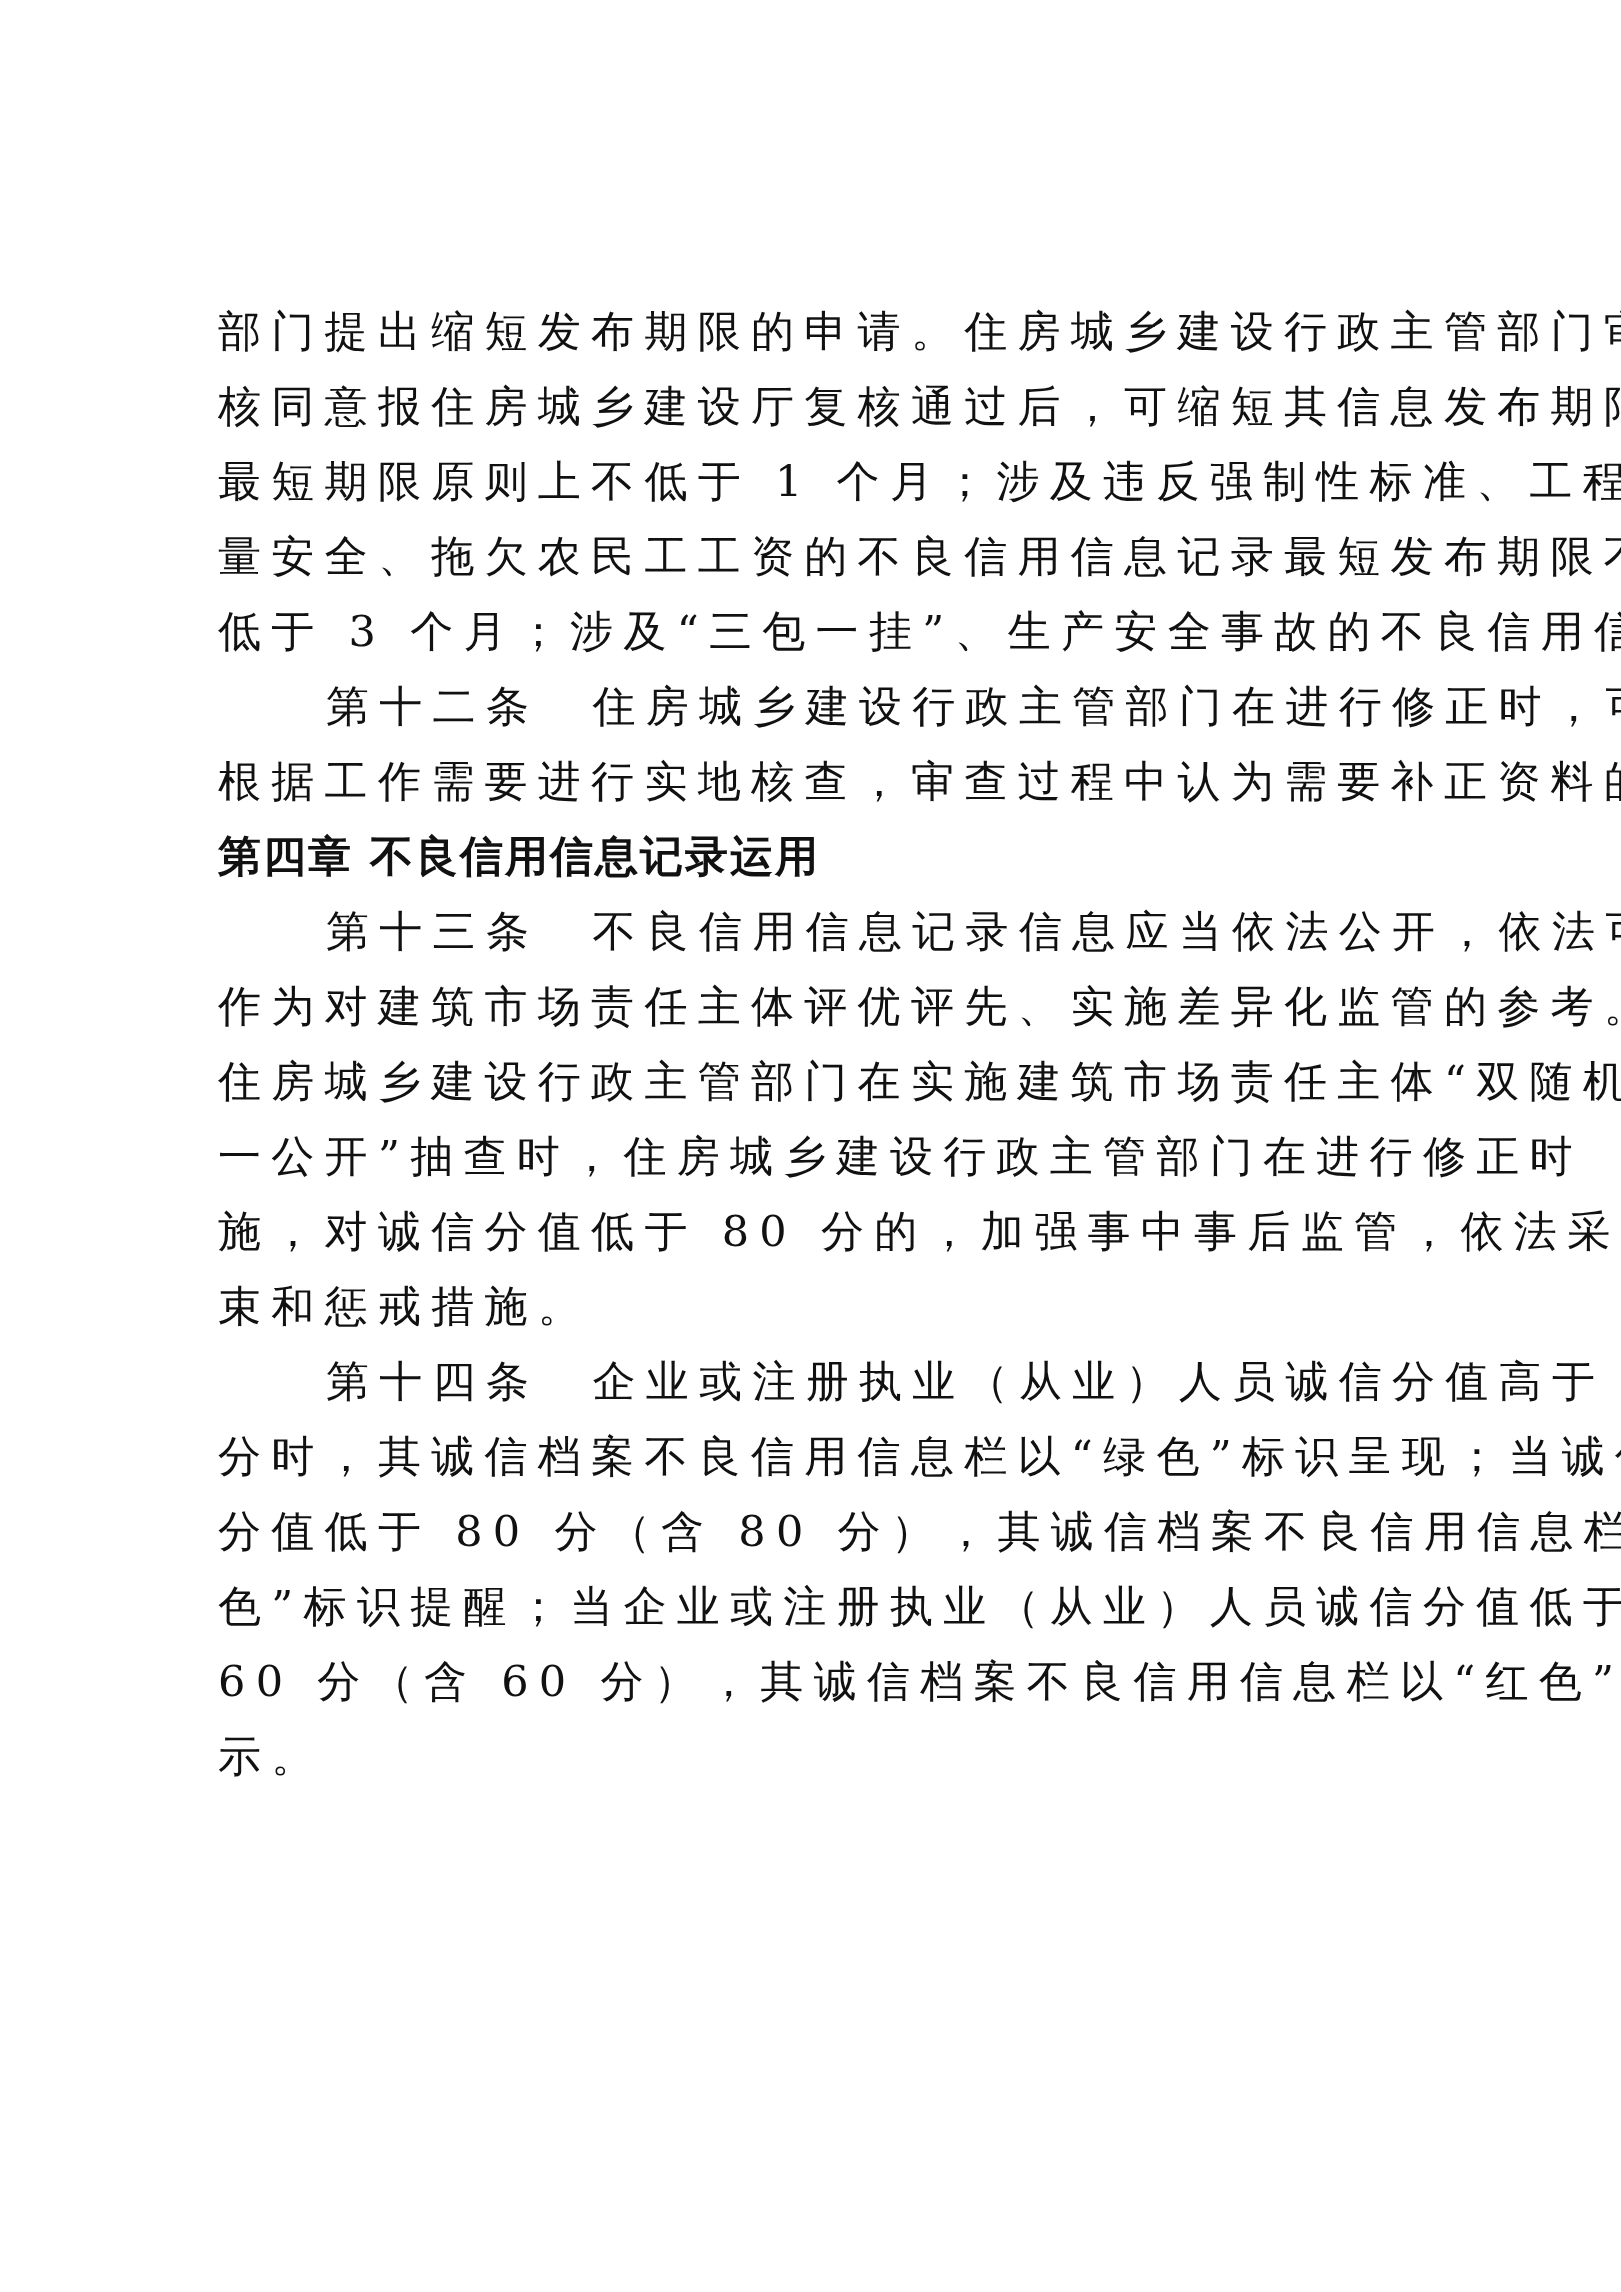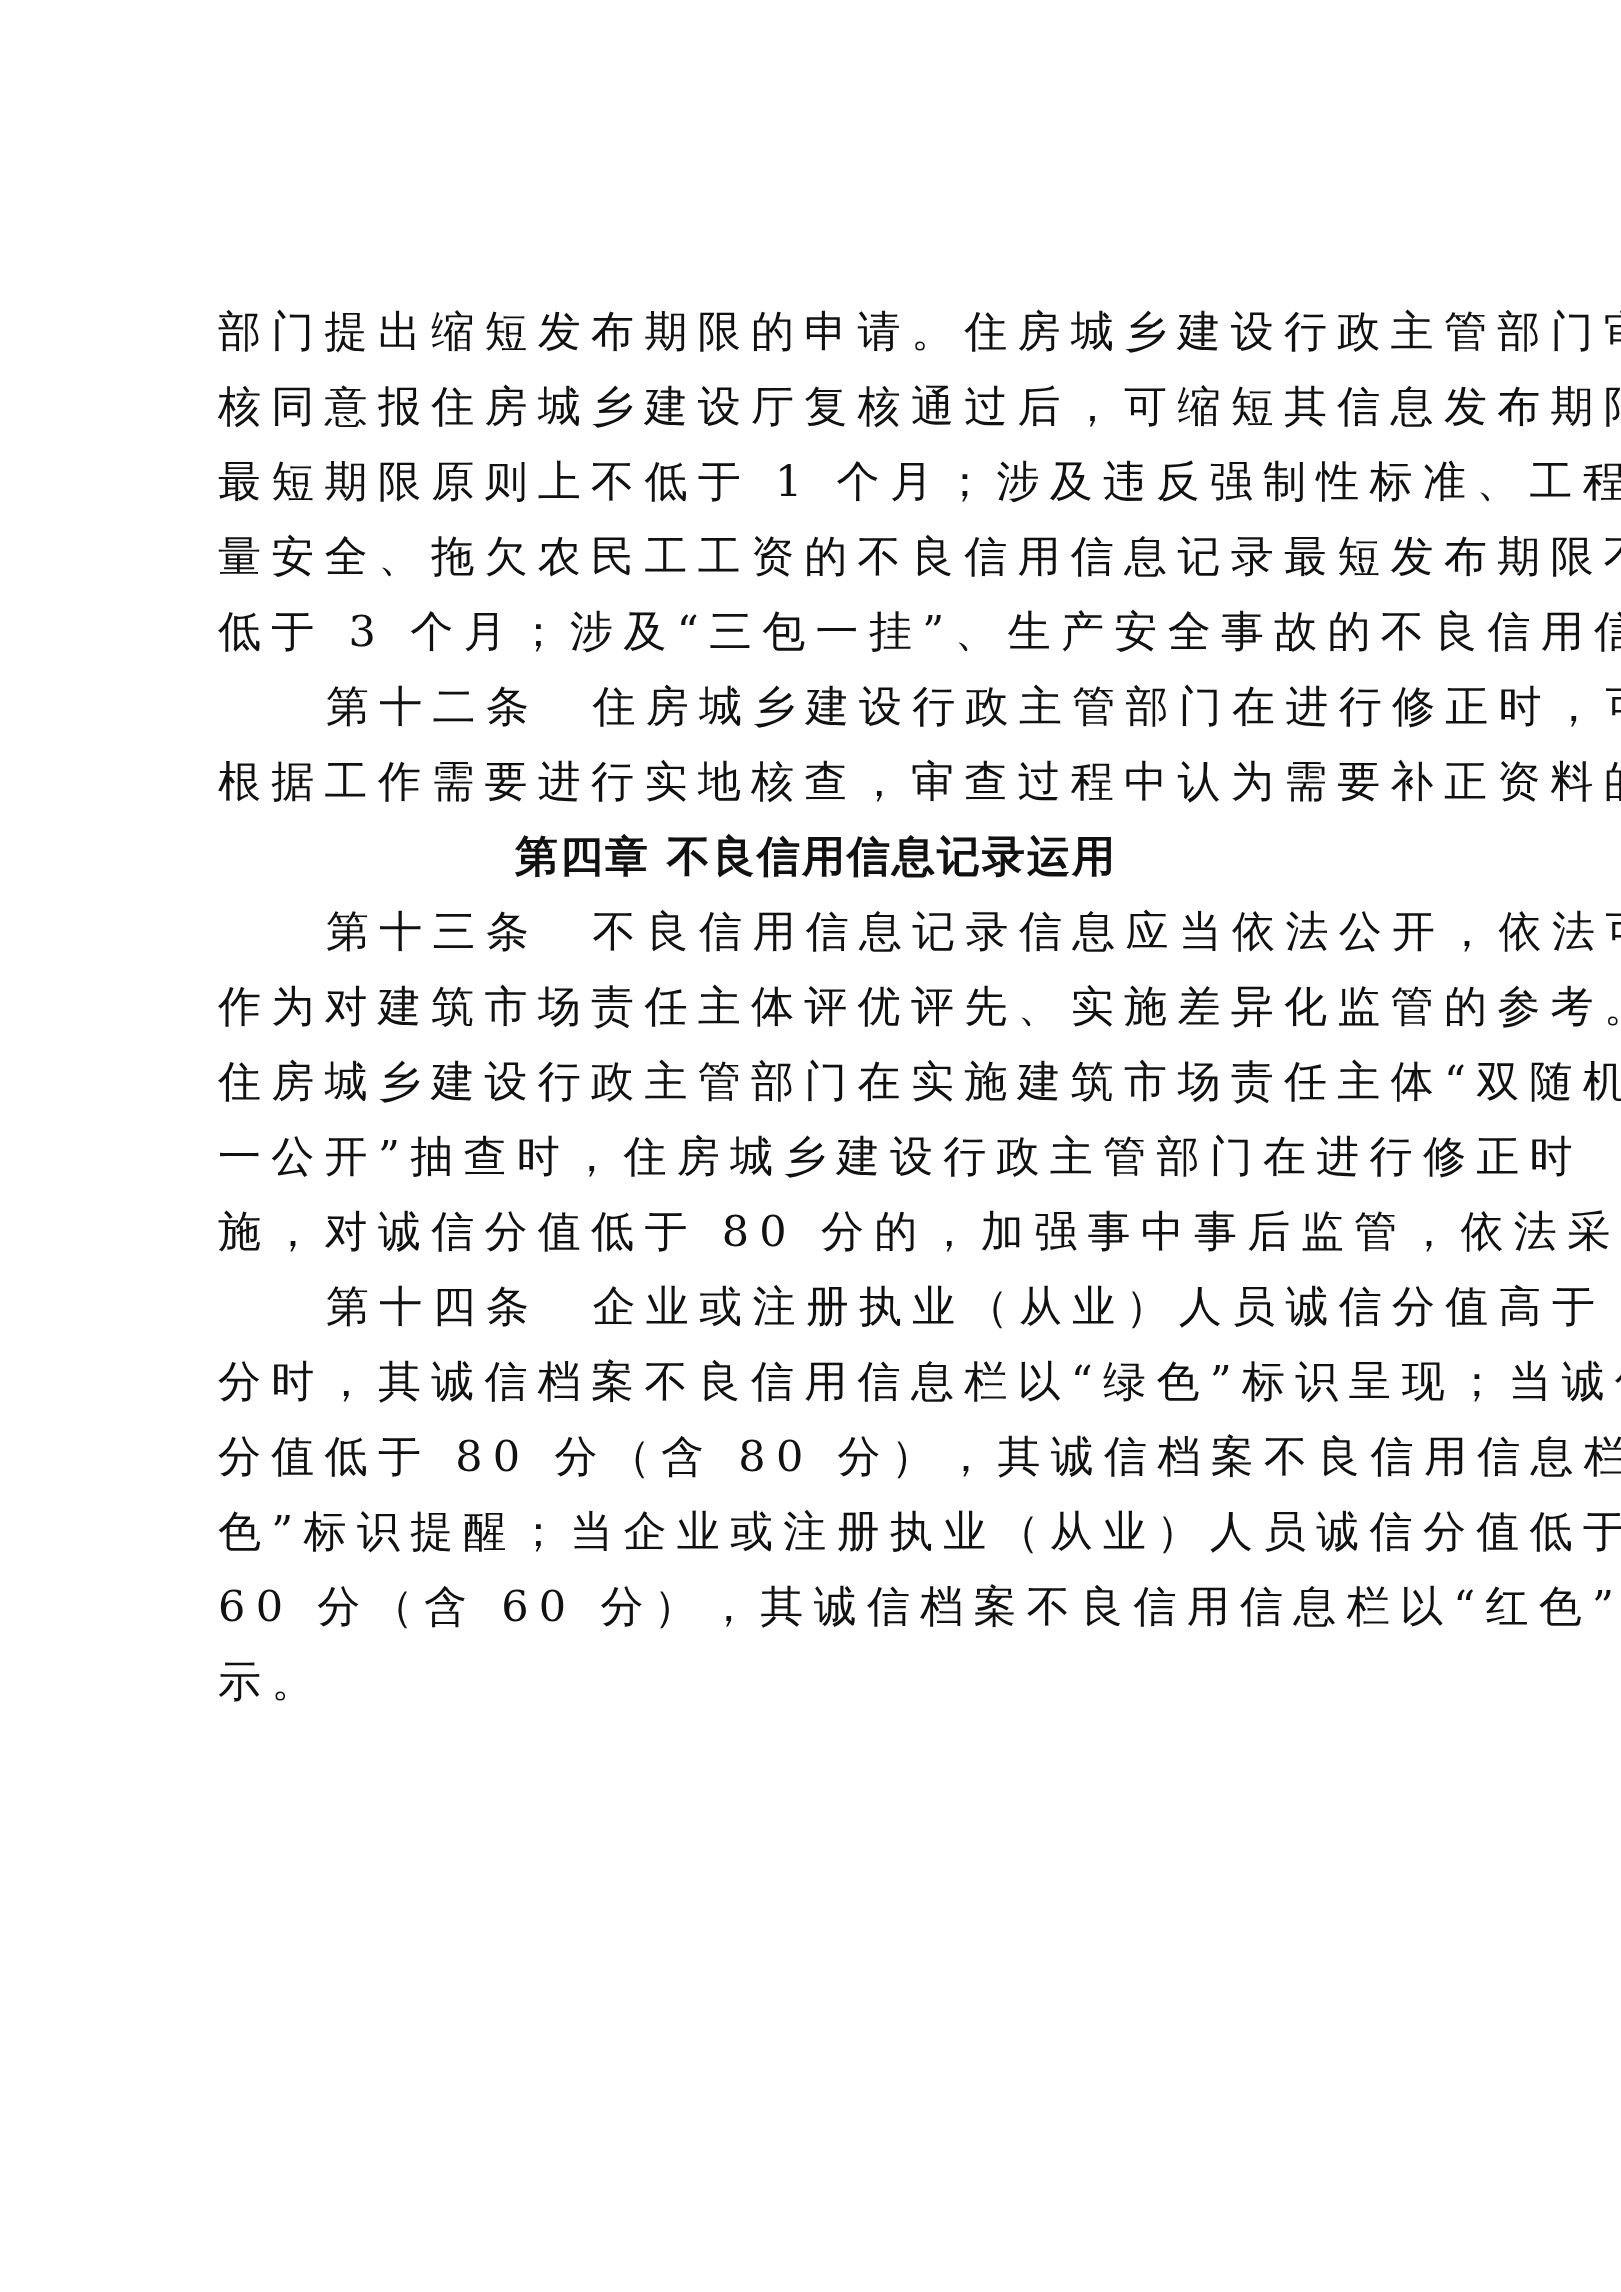--- a/index.html
+++ b/index.html
@@ -35,21 +35,21 @@
     }
     .page .line.last {
       text-align-last: left;
     }
     .page .line.indent-first {
       padding-left: 108px;
     }
     .chapter-heading {
       display: block;
       height: 75px;
-      text-align: center;
+      text-align: left;
       font-family: "DejaVu Sans", "Liberation Sans", sans-serif;
       font-weight: bold;
       font-size: 43px;
       letter-spacing: 2px;
       white-space: nowrap;
     }
   </style>
 </head>
 <body>
 
@@ -69,20 +69,21 @@
   </div>
 
   <div class="chapter-heading">第四章  不良信用信息记录运用</div>
 
   <div>
     <span class="line indent-first">第十三条　不良信用信息记录信息应当依法公开，依法可</span>
     <span class="line">作为对建筑市场责任主体评优评先、实施差异化监管的参考。</span>
     <span class="line">住房城乡建设行政主管部门在实施建筑市场责任主体“双随机、</span>
     <span class="line">一公开”抽查时，住房城乡建设行政主管部门在进行修正时</span>
     <span class="line">施，对诚信分值低于 80 分的，加强事中事后监管，依法采取约</span>
+    <span class="line last">束和惩戒措施。</span>
   </div>
 
   <div>
     <span class="line indent-first">第十四条　企业或注册执业（从业）人员诚信分值高于 80</span>
     <span class="line">分时，其诚信档案不良信用信息栏以“绿色”标识呈现；当诚信</span>
     <span class="line">分值低于 80 分（含 80 分），其诚信档案不良信用信息栏以“黄</span>
     <span class="line">色”标识提醒；当企业或注册执业（从业）人员诚信分值低于</span>
     <span class="line">60 分（含 60 分），其诚信档案不良信用信息栏以“红色”标识警</span>
     <span class="line last">示。</span>
   </div>

